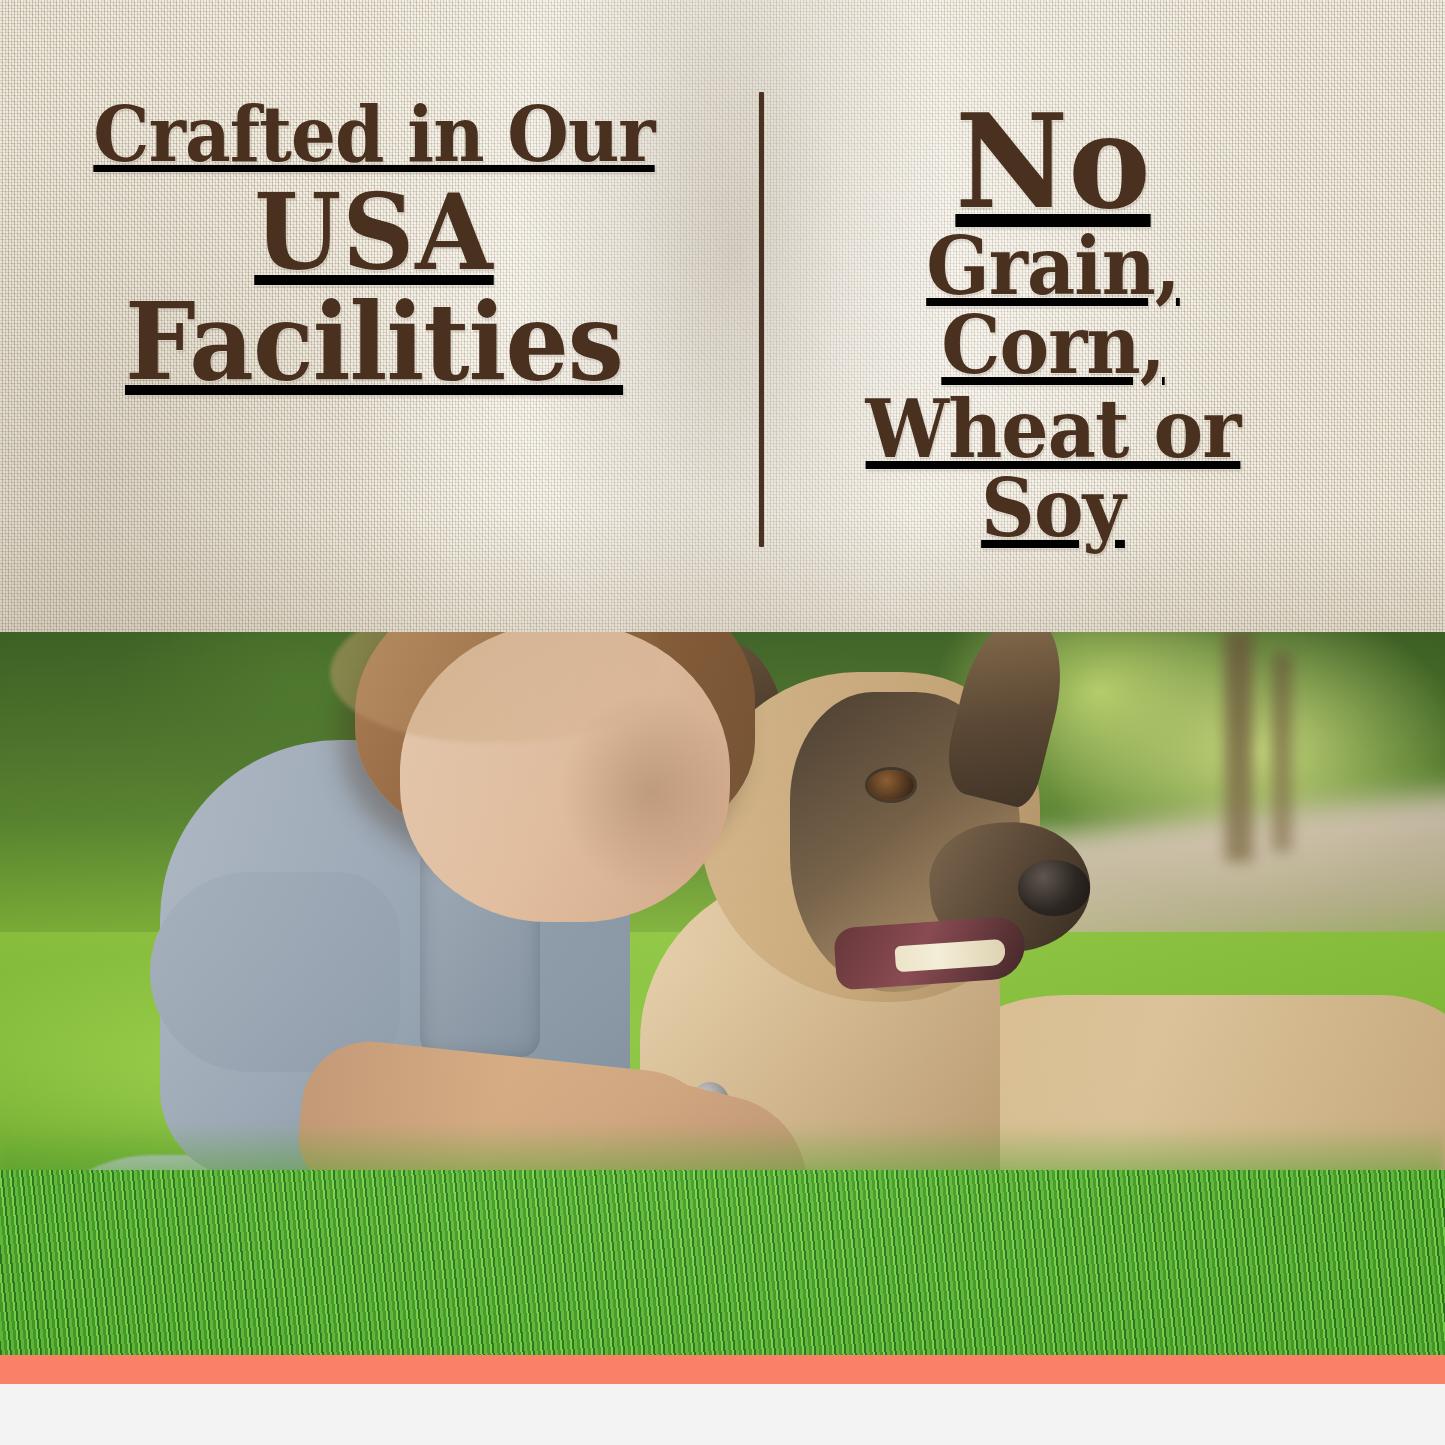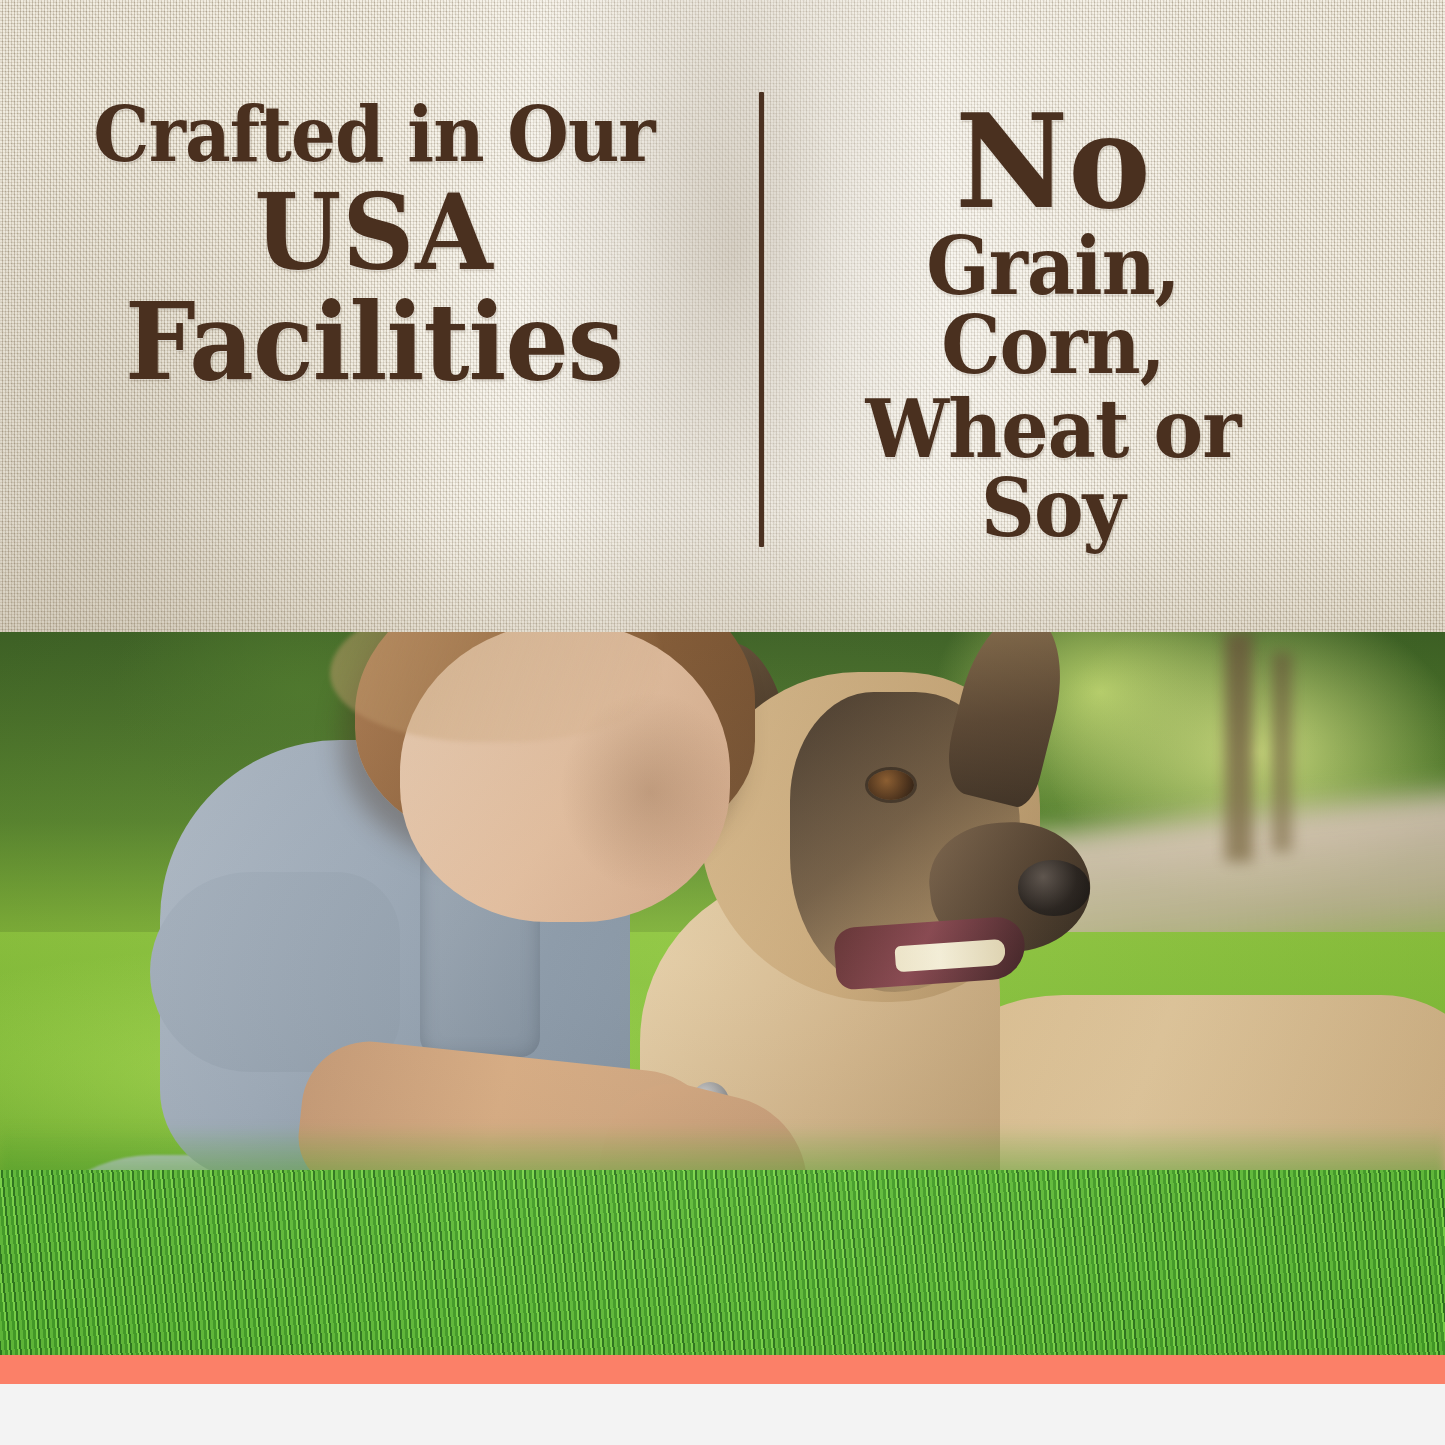--- a/index.html
+++ b/index.html
@@ -87,20 +87,21 @@
   
   .claims {
     position: absolute;
     inset: 0;
     display: flex;
     align-items: flex-start;
   }
   .claim {
     position: relative;
     box-sizing: border-box;
+    text-decoration: underline;
   }
   .claim-left  { width: 760px; padding: 98px 70px 0 58px; }
   .claim-right { width: 580px; padding: 98px 36px 0 42px; }
 
   .divider {
     position: absolute;
     left: 759px;
     top: 92px;
     width: 5px;
     height: 455px;

